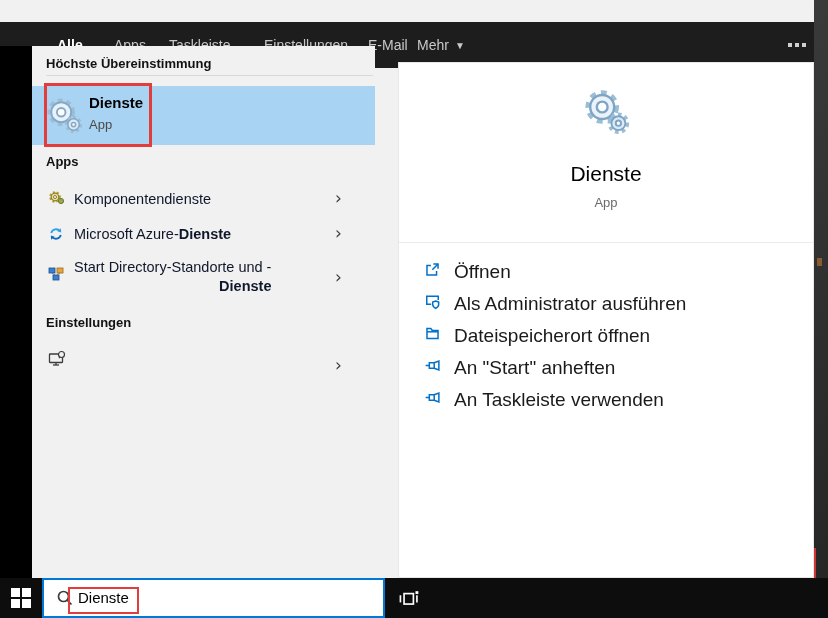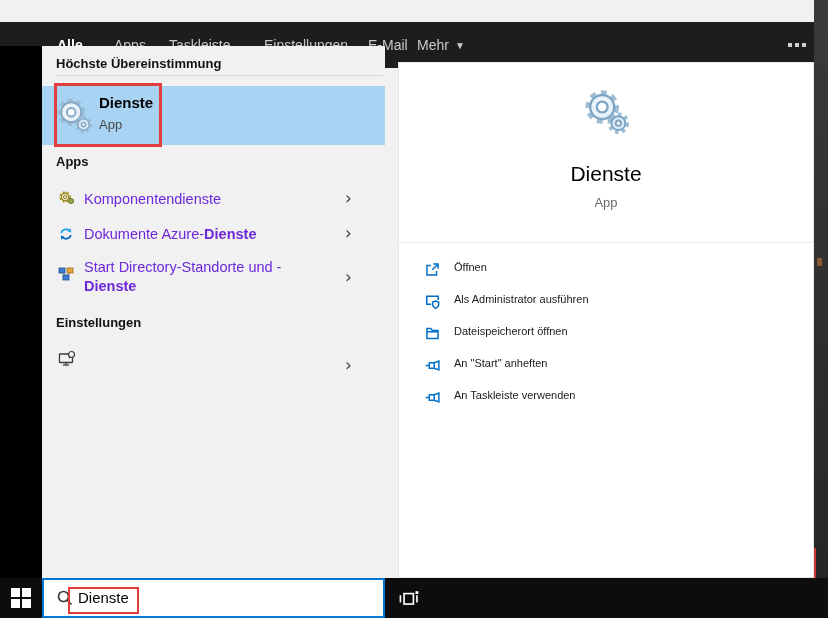--- a/index.html
+++ b/index.html
@@ -16,47 +16,47 @@
   .ellipsis i { width:4px; height:4px; background:#cfcfcf; display:block; }
 
   
   .desktop-strip { position:absolute; left:814px; top:0; width:14px; height:578px;
                    background:linear-gradient(#3a3a3a,#262626); }
   .desktop-dot { position:absolute; left:817px; top:258px; width:5px; height:8px; background:#8a5a30; }
   .red-sliver { position:absolute; left:811px; top:548px; width:5px; height:30px; background:#cf3434; }
 
   
   .left-rail { position:absolute; left:0; top:46px; width:42px; height:532px; background:#000; }
-  .results { position:absolute; left:42px; top:46px; width:343px; height:532px; background:#f1f1f1; }
+  .results { position:absolute; left:32px; top:46px; width:343px; height:532px; background:#f1f1f1;text-align:right; }
   .sec-header { position:absolute; left:14px; font-size:13px; font-weight:bold; color:#111; }
   .hdr-divider { position:absolute; left:14px; top:29px; width:327px; height:1px; background:#dadada; }
 
   .best-row { position:absolute; left:0; top:40px; width:343px; height:59px; background:#a9d3f2; cursor:default; }
   .best-title { position:absolute; left:57px; top:8px; font-size:15px; font-weight:bold; color:#000; }
   .best-sub { position:absolute; left:57px; top:31px; font-size:13px; color:#4a4a4a; }
   .gear-sm { position:absolute; left:14px; top:11px; }
 
   .red-box { position:absolute; border:3px solid #e23d3d; background:transparent; pointer-events:none; }
   .red-box.best { left:12px; top:37px; width:108px; height:64px; }
 
   .row { position:absolute; left:0; width:343px; cursor:default; }
   .row .ric { position:absolute; left:16px; }
-  .row .rtx { position:absolute; left:42px; font-size:14.5px; color:#6d28d9; line-height:19px; }
+  .row .rtx { position:absolute; left:42px; font-size:14.5px; color:#0f172a; line-height:19px; }
   .row .chev { position:absolute; left:303px; font-size:17px; color:#3f3f3f; font-family:"DejaVu Sans",sans-serif; }
   .b { font-weight:bold; }
 
   
   .card { position:absolute; left:398px; top:62px; width:416px; height:516px; background:#fff; border:1px solid #e7e7e7; }
   .card-gears { position:absolute; left:184px; top:26px; }
   .card-title { position:absolute; left:0; top:99px; width:100%; text-align:center; font-size:21px; color:#000; }
   .card-sub { position:absolute; left:0; top:132px; width:100%; text-align:center; font-size:13px; color:#6b6b6b; }
   .card-divider { position:absolute; left:0; top:179px; width:100%; height:1px; background:#ececec; }
   .action { position:absolute; left:0; width:100%; height:32px; cursor:default; }
   .action .aic { position:absolute; left:25px; top:7px; }
-  .action .atx { position:absolute; left:55px; top:7px; font-size:11px; color:#1a1a1a; }
+  .action .atx { position:absolute; left:55px; top:7px; font-size:19px; color:#1a1a1a; }
 
   
   .taskbar { position:absolute; left:0; top:578px; width:828px; height:40px; background:#0d0d0d; }
   .startbtn { position:absolute; left:11px; top:10px; width:19px; height:19px; display:grid;
               grid-template-columns:9px 9px; grid-template-rows:9px 9px; gap:1.5px; cursor:pointer; }
   .startbtn i { background:#fff; display:block; }
   .searchbox { position:absolute; left:42px; top:0; width:343px; height:40px; background:#fff;
                border:2px solid #0078d7; }
   .searchbox .mag { position:absolute; left:12px; top:9px; }
   .search-text { position:absolute; left:34px; top:9px; font-size:15px; color:#000; }
@@ -120,21 +120,21 @@
       <span class="chev" style="top:5px">›</span>
     </div>
 
     <div class="row" style="top:172px; height:32px">
       <svg class="ric" style="top:8px" width="16" height="16" viewBox="0 0 16 16">
         <path d="M3.2 7A5 5 0 0 1 12 5.2" fill="none" stroke="#2aa3e8" stroke-width="1.8"></path>
         <polygon points="12.8,2.2 13.2,6.4 9.4,5.2" fill="#2aa3e8"></polygon>
         <path d="M12.8 9A5 5 0 0 1 4 10.8" fill="none" stroke="#0f6cbd" stroke-width="1.8"></path>
         <polygon points="3.2,13.8 2.8,9.6 6.6,10.8" fill="#0f6cbd"></polygon>
       </svg>
-      <span class="rtx" style="top:7px"><span>Dokumente Azure-</span><span class="b">Dienste</span></span>
+      <span class="rtx" style="top:7px"><span>Microsoft Azure-</span><span class="b">Dienste</span></span>
       <span class="chev" style="top:5px">›</span>
     </div>
 
     <div class="row" style="top:208px; height:48px">
       <svg class="ric" style="top:12px" width="16" height="16" viewBox="0 0 16 16">
         <rect x="1" y="2" width="6" height="5" fill="#3a7fd5" stroke="#1d4f8c" stroke-width="0.8"></rect>
         <rect x="9" y="2" width="6" height="5" fill="#e8a33d" stroke="#9c6a1d" stroke-width="0.8"></rect>
         <rect x="5" y="9" width="6" height="5" fill="#3a7fd5" stroke="#1d4f8c" stroke-width="0.8"></rect>
         <line x1="4" y1="7" x2="7" y2="9" stroke="#666" stroke-width="0.8"></line>
         <line x1="12" y1="7" x2="9" y2="9" stroke="#666" stroke-width="0.8"></line>

